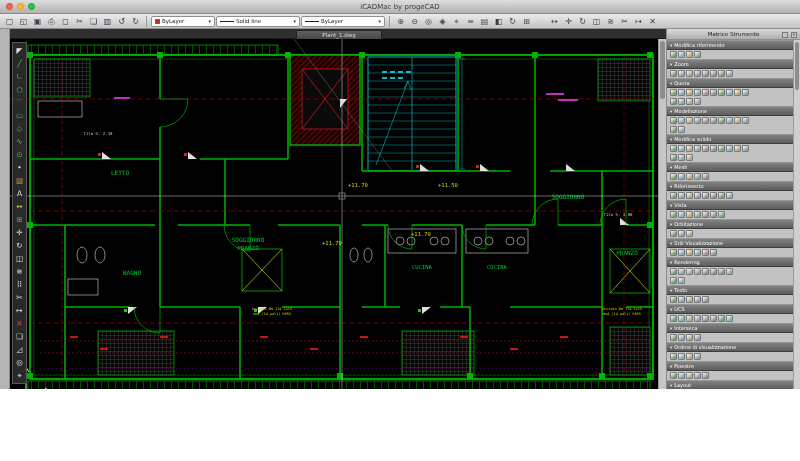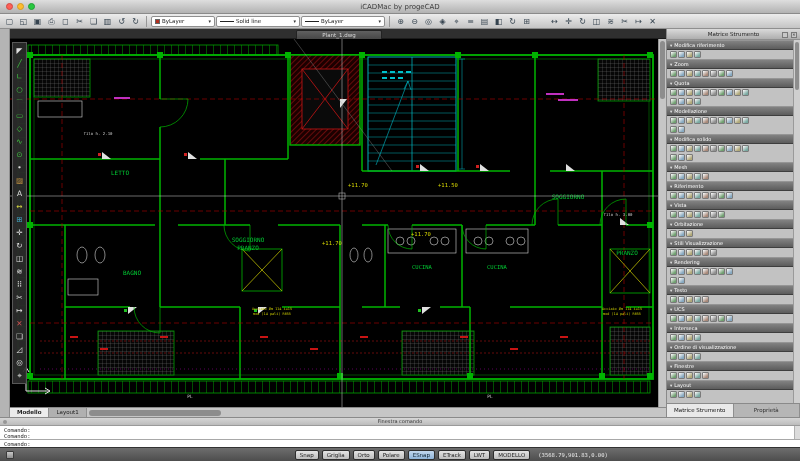--- a/index.html
+++ b/index.html
@@ -1,17 +1,17 @@
 <!DOCTYPE html>
 <html><head>
 <meta charset="utf-8">
 <style>
   html,body{margin:0;padding:0;}
   body{font-family:"DejaVu Sans",sans-serif;}
-  .app{position:relative;width:800px;height:461px;background:#b8b8b8;overflow:hidden;}
+  .app{position:relative;width:800px;height:389px;background:#b8b8b8;overflow:hidden;}
 
   
   .titlebar{position:absolute;left:0;top:0;width:800px;height:14px;background:linear-gradient(#dedede,#b2b2b2);border-bottom:1px solid #8a8a8a;box-sizing:border-box;}
   .tl{position:absolute;top:3px;width:7px;height:7px;border-radius:50%;box-sizing:border-box;}
   .tl.r{left:6px;background:#ff5f57;border:1px solid #cf4a42;}
   .tl.y{left:17px;background:#febc2e;border:1px solid #d49c23;}
   .tl.g{left:28px;background:#28c840;border:1px solid #1f9e33;}
   .title-text{position:absolute;left:0;right:0;top:2.5px;text-align:center;font-size:7px;color:#3c3c3c;}
 
   

